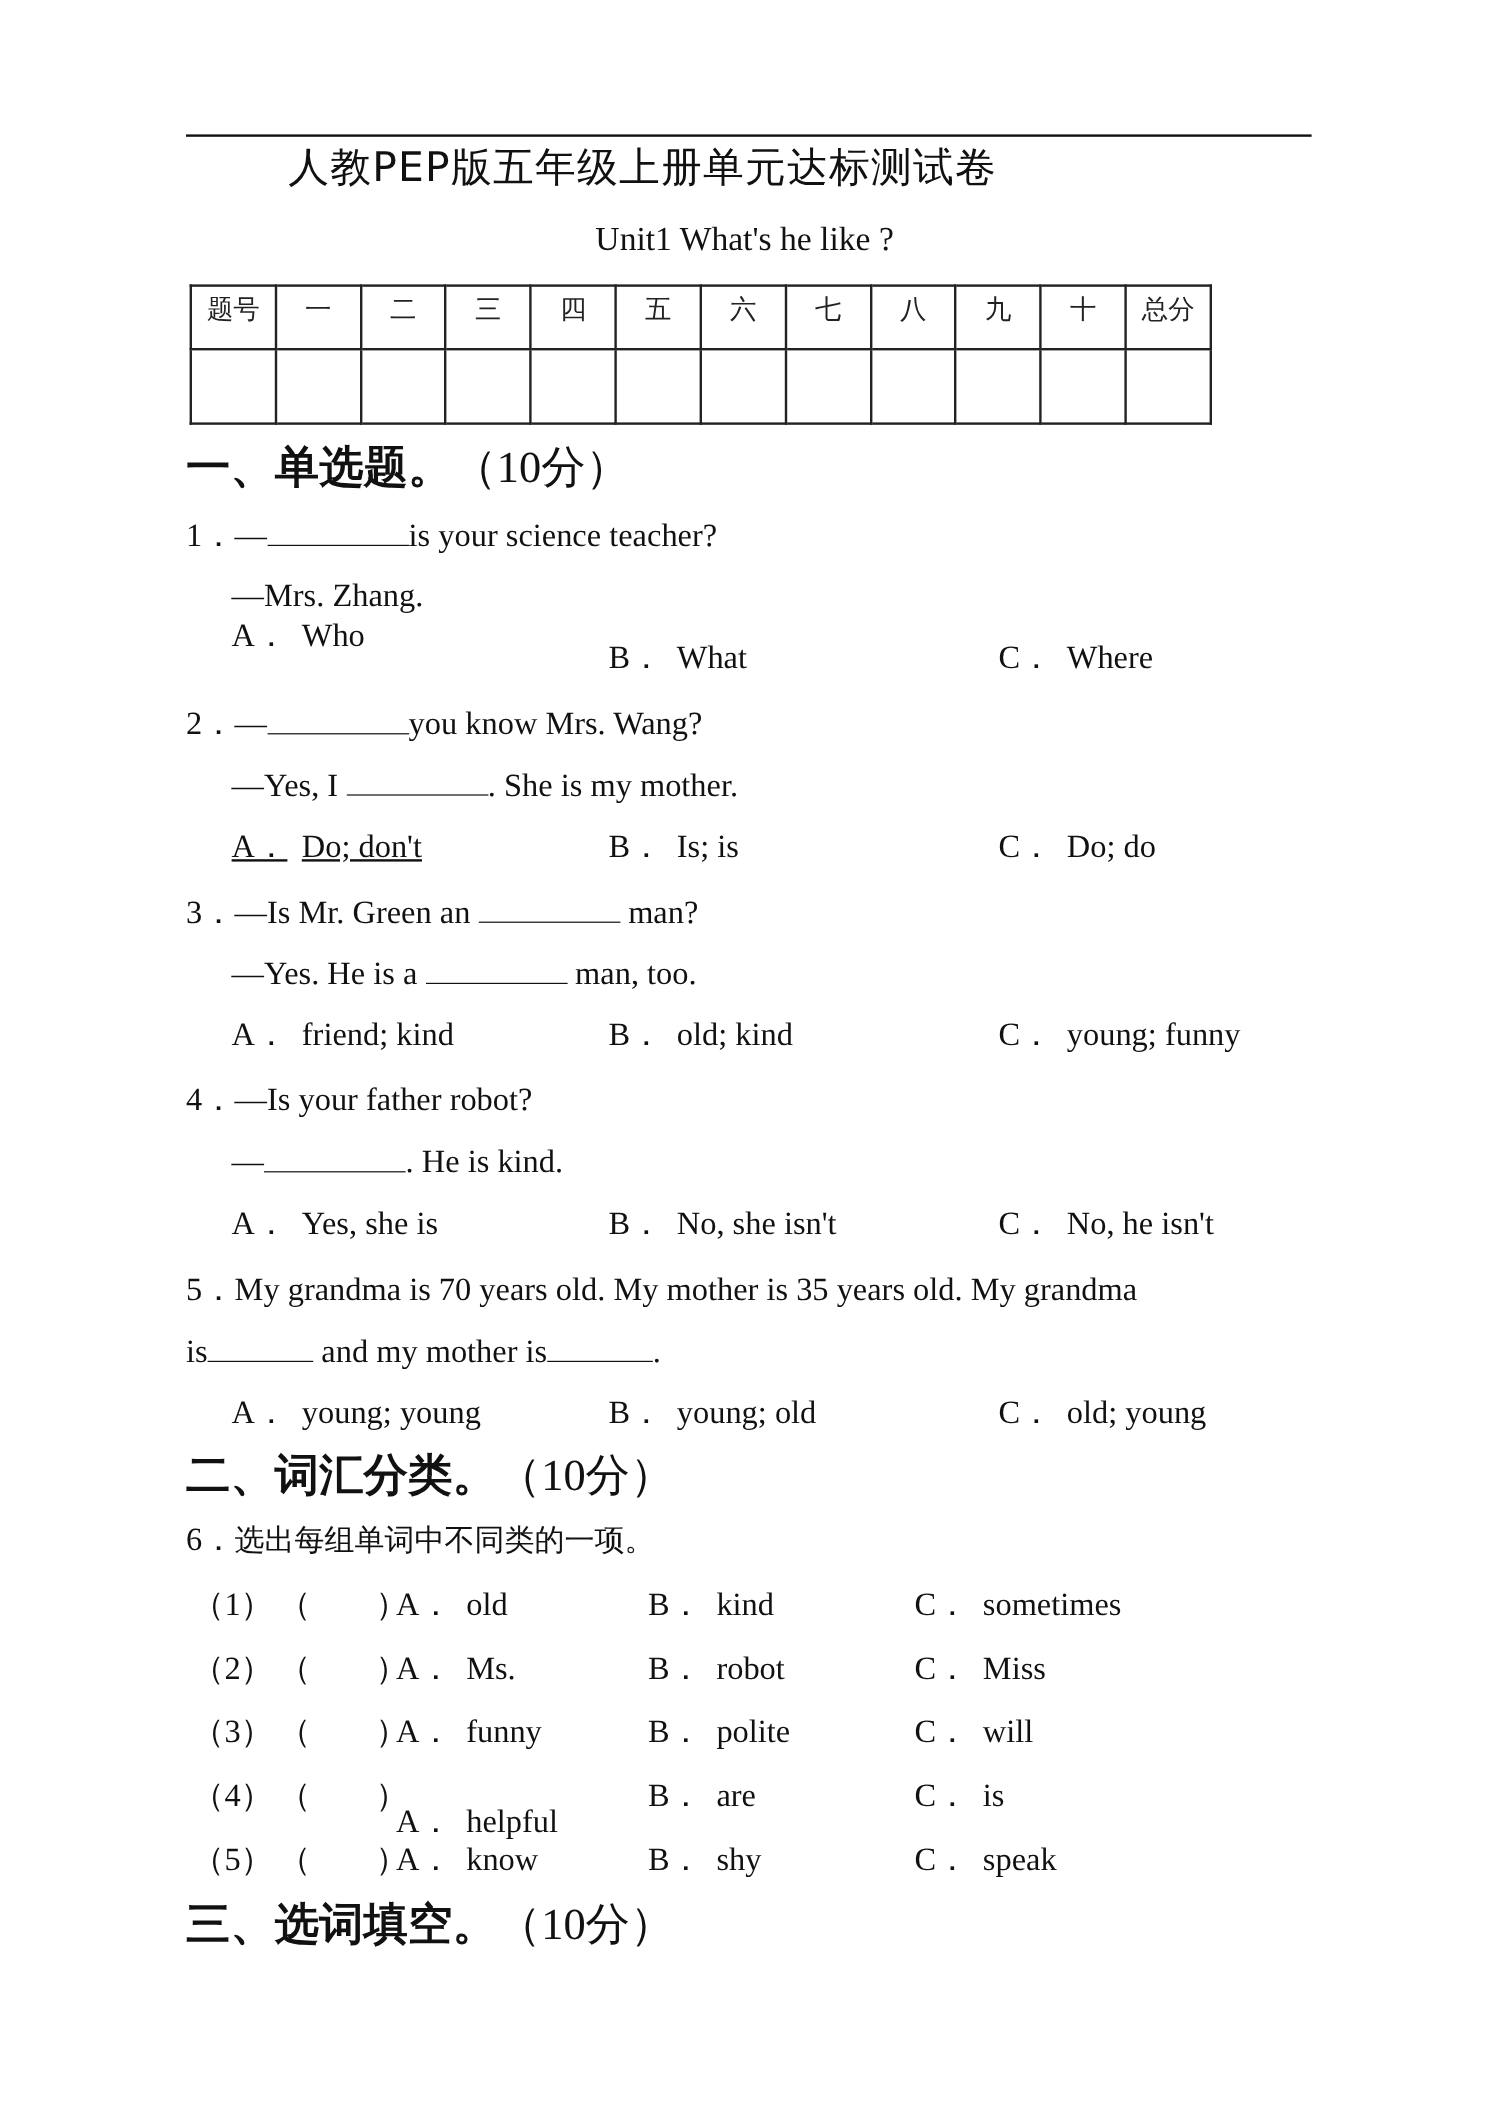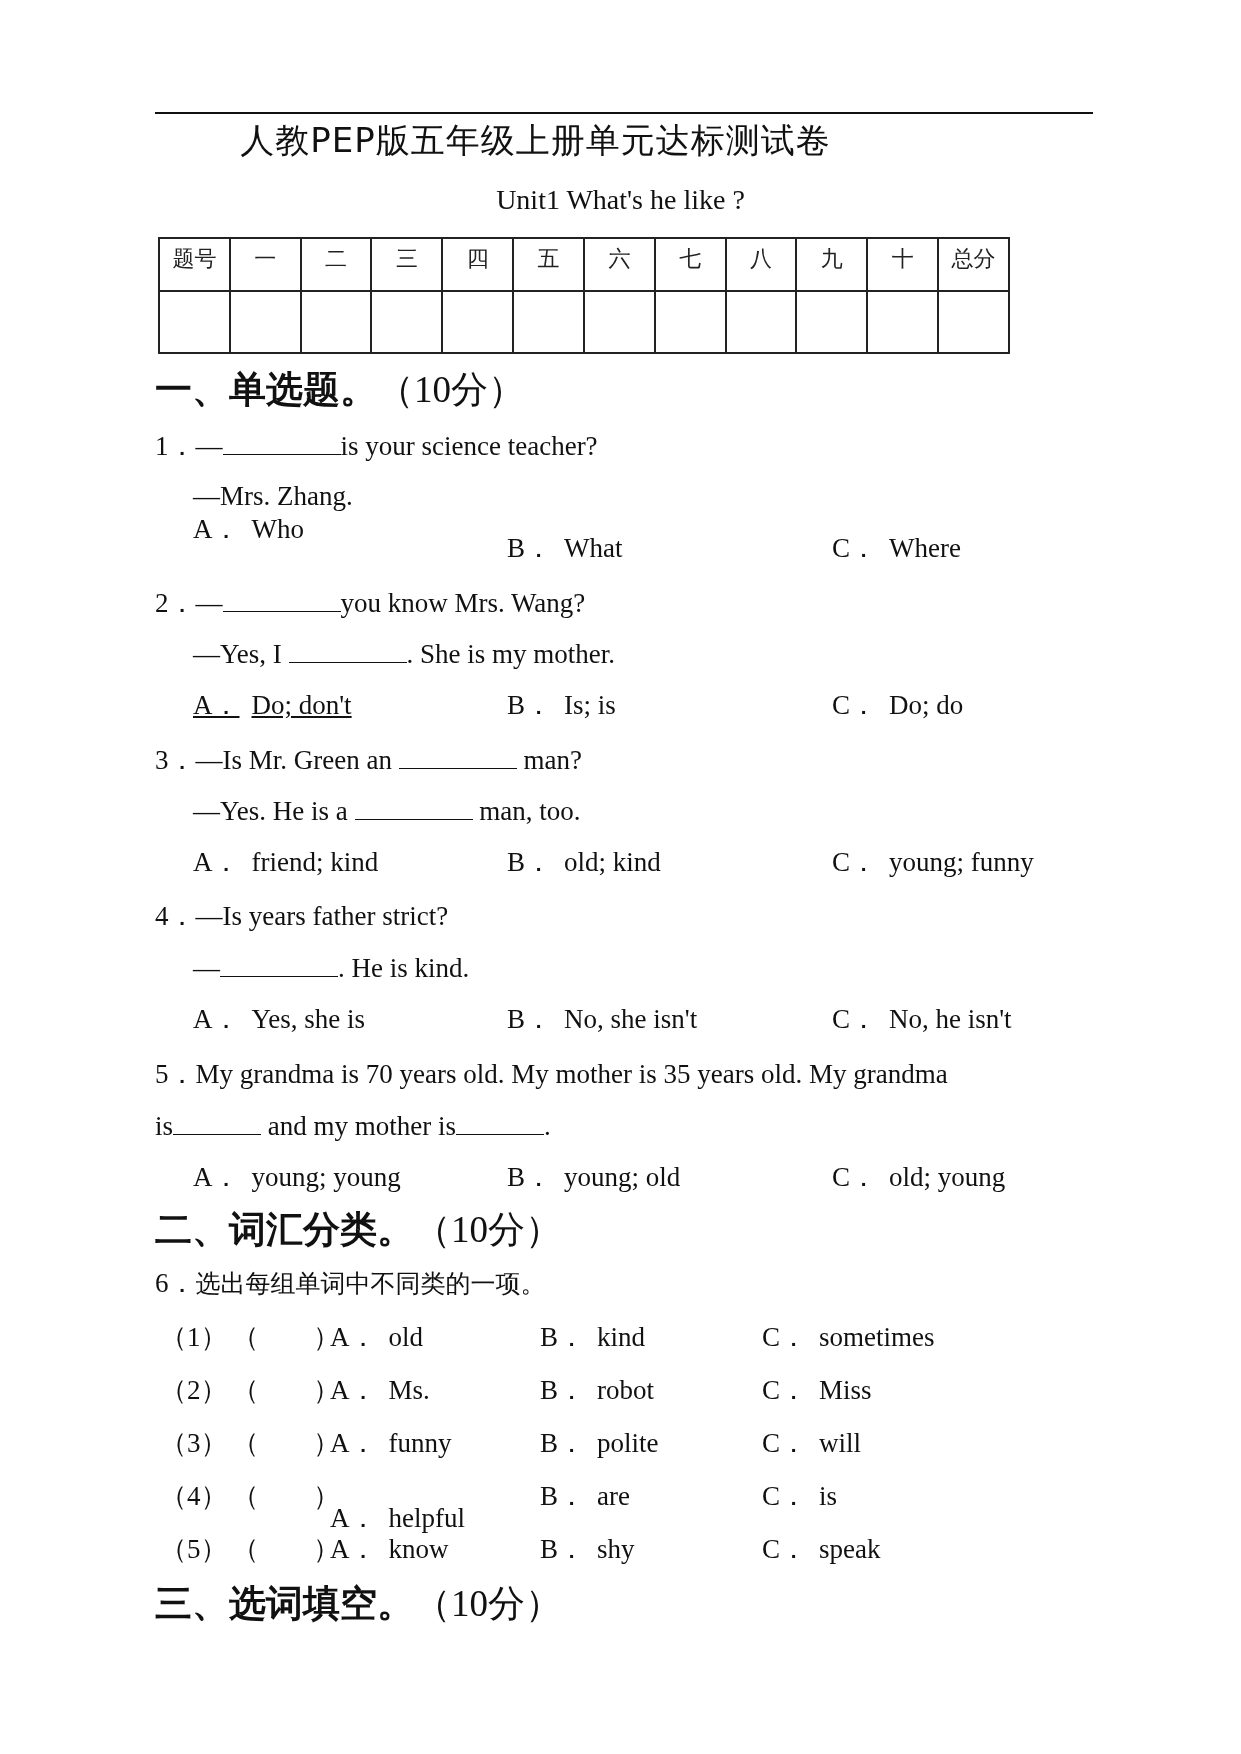--- a/index.html
+++ b/index.html
@@ -89,21 +89,21 @@
   <span>3．</span><span>—Is Mr. Green an </span><span class="blank" style="width:118px"></span><span> man?</span>
 </div>
 <div class="abs q" style="left:193px; top:793px;">
   <span>—Yes. He is a </span><span class="blank" style="width:118px"></span><span> man, too.</span>
 </div>
 <div class="abs opt" style="left:193px; top:845px;"><span class="letter">A．</span><span>friend; kind</span></div>
 <div class="abs opt" style="left:507px; top:845px;"><span class="letter">B．</span><span>old; kind</span></div>
 <div class="abs opt" style="left:832px; top:845px;"><span class="letter">C．</span><span>young; funny</span></div>
 
 <div class="abs q" style="left:155px; top:899px;">
-  <span>4．</span><span>—Is years father strict?</span>
+  <span>4．</span><span>—Is your father robot?</span>
 </div>
 <div class="abs q" style="left:193px; top:950px;">
   <span>—</span><span class="blank" style="width:118px"></span><span>. He is kind.</span>
 </div>
 <div class="abs opt" style="left:193px; top:1002px;"><span class="letter">A．</span><span>Yes, she is</span></div>
 <div class="abs opt" style="left:507px; top:1002px;"><span class="letter">B．</span><span>No, she isn't</span></div>
 <div class="abs opt" style="left:832px; top:1002px;"><span class="letter">C．</span><span>No, he isn't</span></div>
 
 <div class="abs q" style="left:155px; top:1057px;">
   <span>5．</span><span>My grandma is 70 years old. My mother is 35 years old. My grandma</span>

